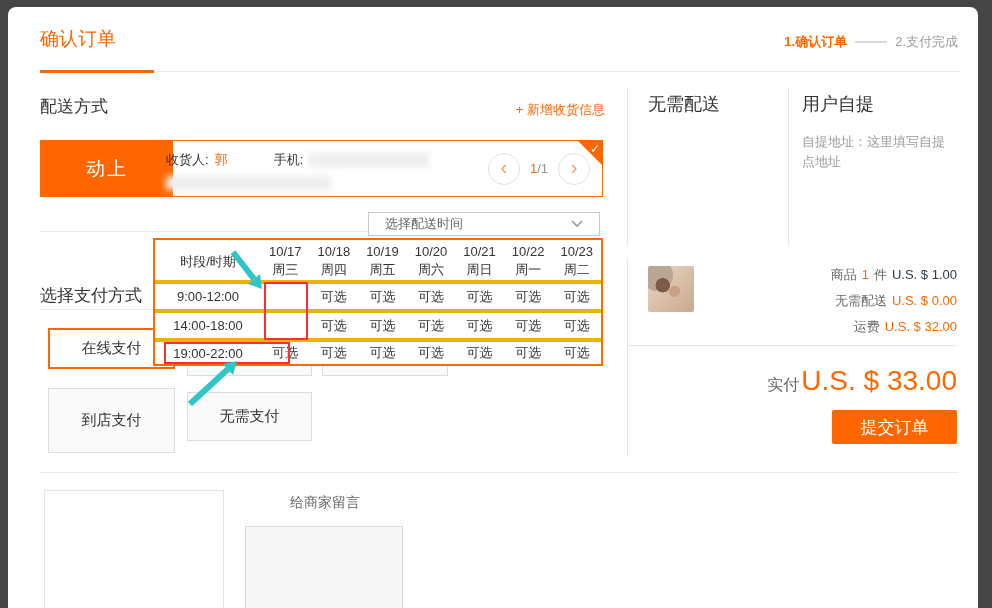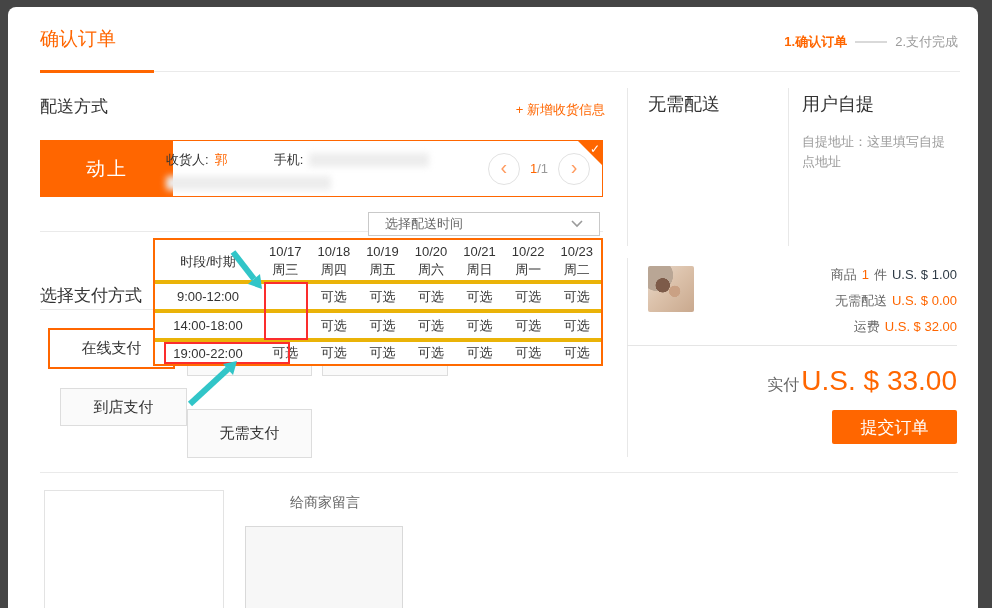--- a/index.html
+++ b/index.html
@@ -50,22 +50,22 @@
               font-size:13px; color:#666; cursor:pointer; z-index:3; }
 
   
   .pay-title { left:40px; top:284px; }
   .pay-line { left:40px; top:309px; width:563px; }
   .pay-btn { display:flex; align-items:center; justify-content:center; font-size:15px; color:#333;
              background:#fafafa; border:1px solid #ddd; cursor:pointer; }
   .pay-online { left:48px; top:328px; width:127px; height:41px; border:2px solid #ff6600; background:#fff; }
   .pay-hidden-a { left:187px; top:328px; width:125px; height:48px; }
   .pay-hidden-b { left:322px; top:328px; width:126px; height:48px; }
-  .pay-store { left:48px; top:388px; width:127px; height:38px;margin-left:12px; }
-  .pay-none { left:187px; top:409px; width:125px; height:49px; }
+  .pay-store { left:48px; top:388px; width:127px; height:65px; }
+  .pay-none { left:187px; top:392px; width:125px; height:49px; }
 
   
   .dt-panel { left:153px; top:238px; width:450px; height:128px; background:#fff; border:2px solid #ff6a00; z-index:5; }
   .dt-grid { display:grid; grid-template-columns:106px repeat(7,1fr); }
   .dt-head { height:40px; padding-top:3px; }
   .dt-col { text-align:center; font-size:13px; color:#333; line-height:18px; }
   .dt-corner { display:flex; align-items:center; justify-content:center; font-size:13px; color:#333; }
   .dt-row { border-top:4px solid #eab308; }
   .dt-row-a, .dt-row-b { height:29px; }
   .dt-row-c { height:26px; }

